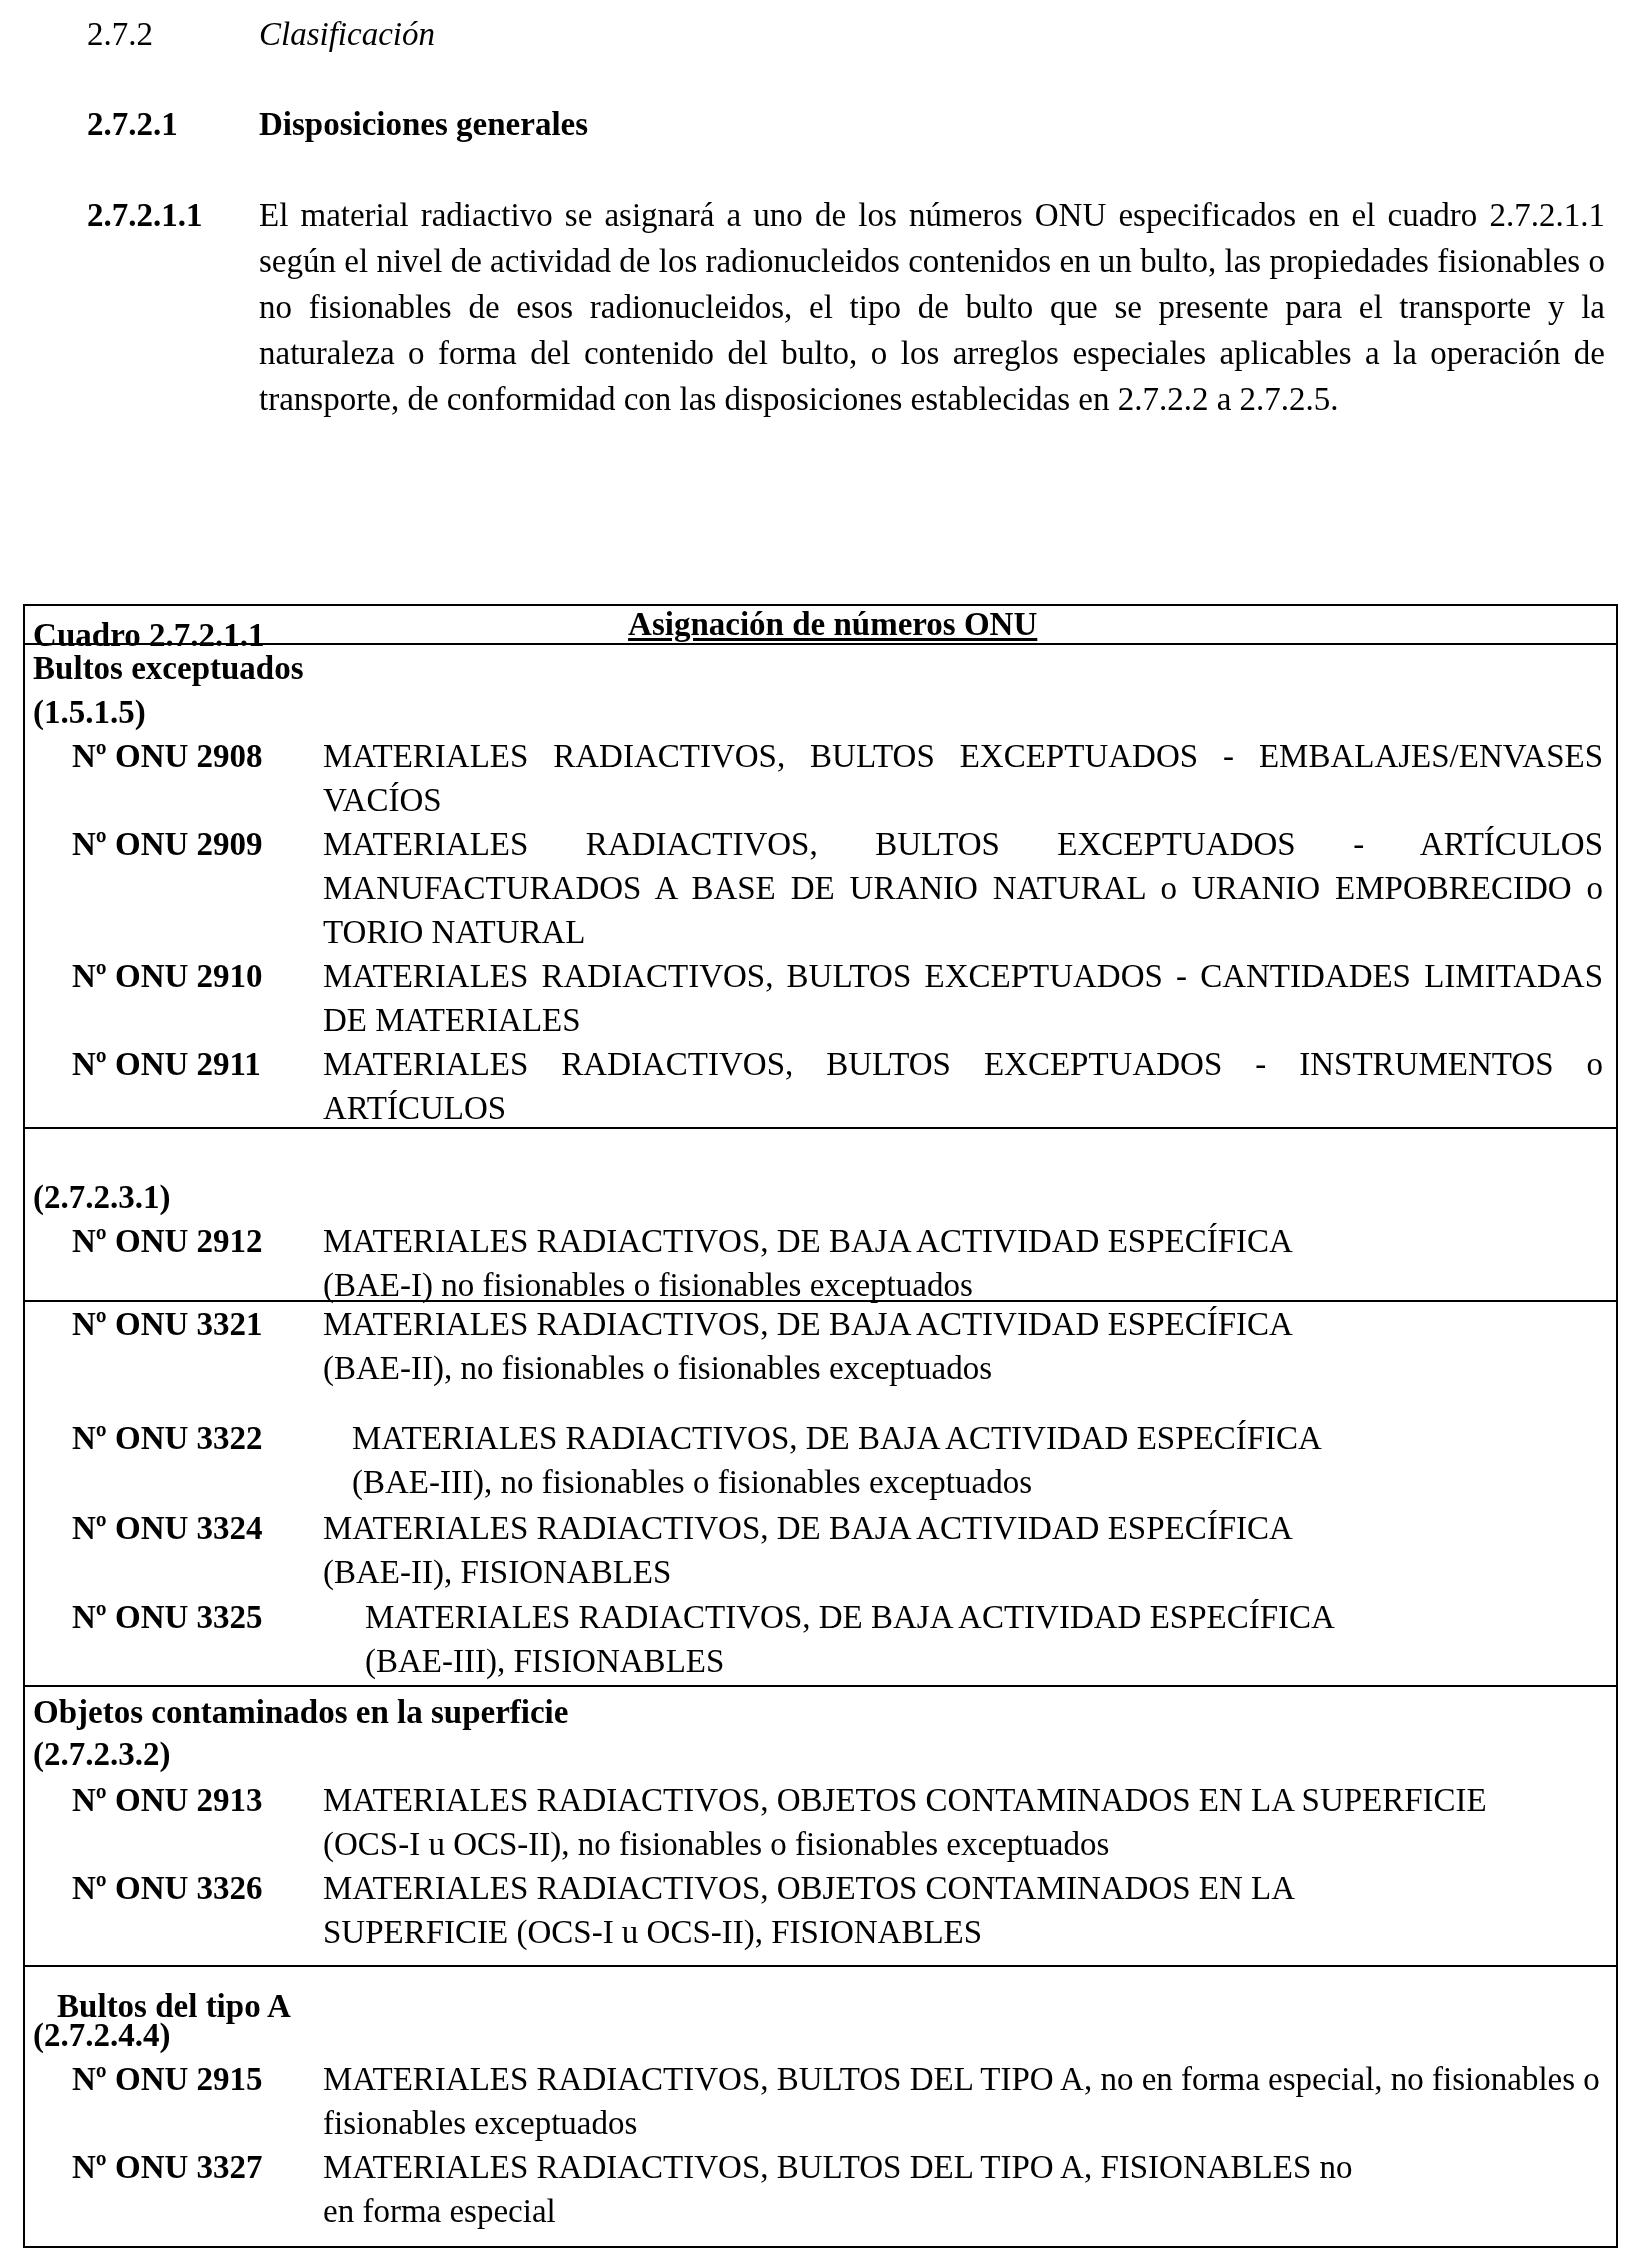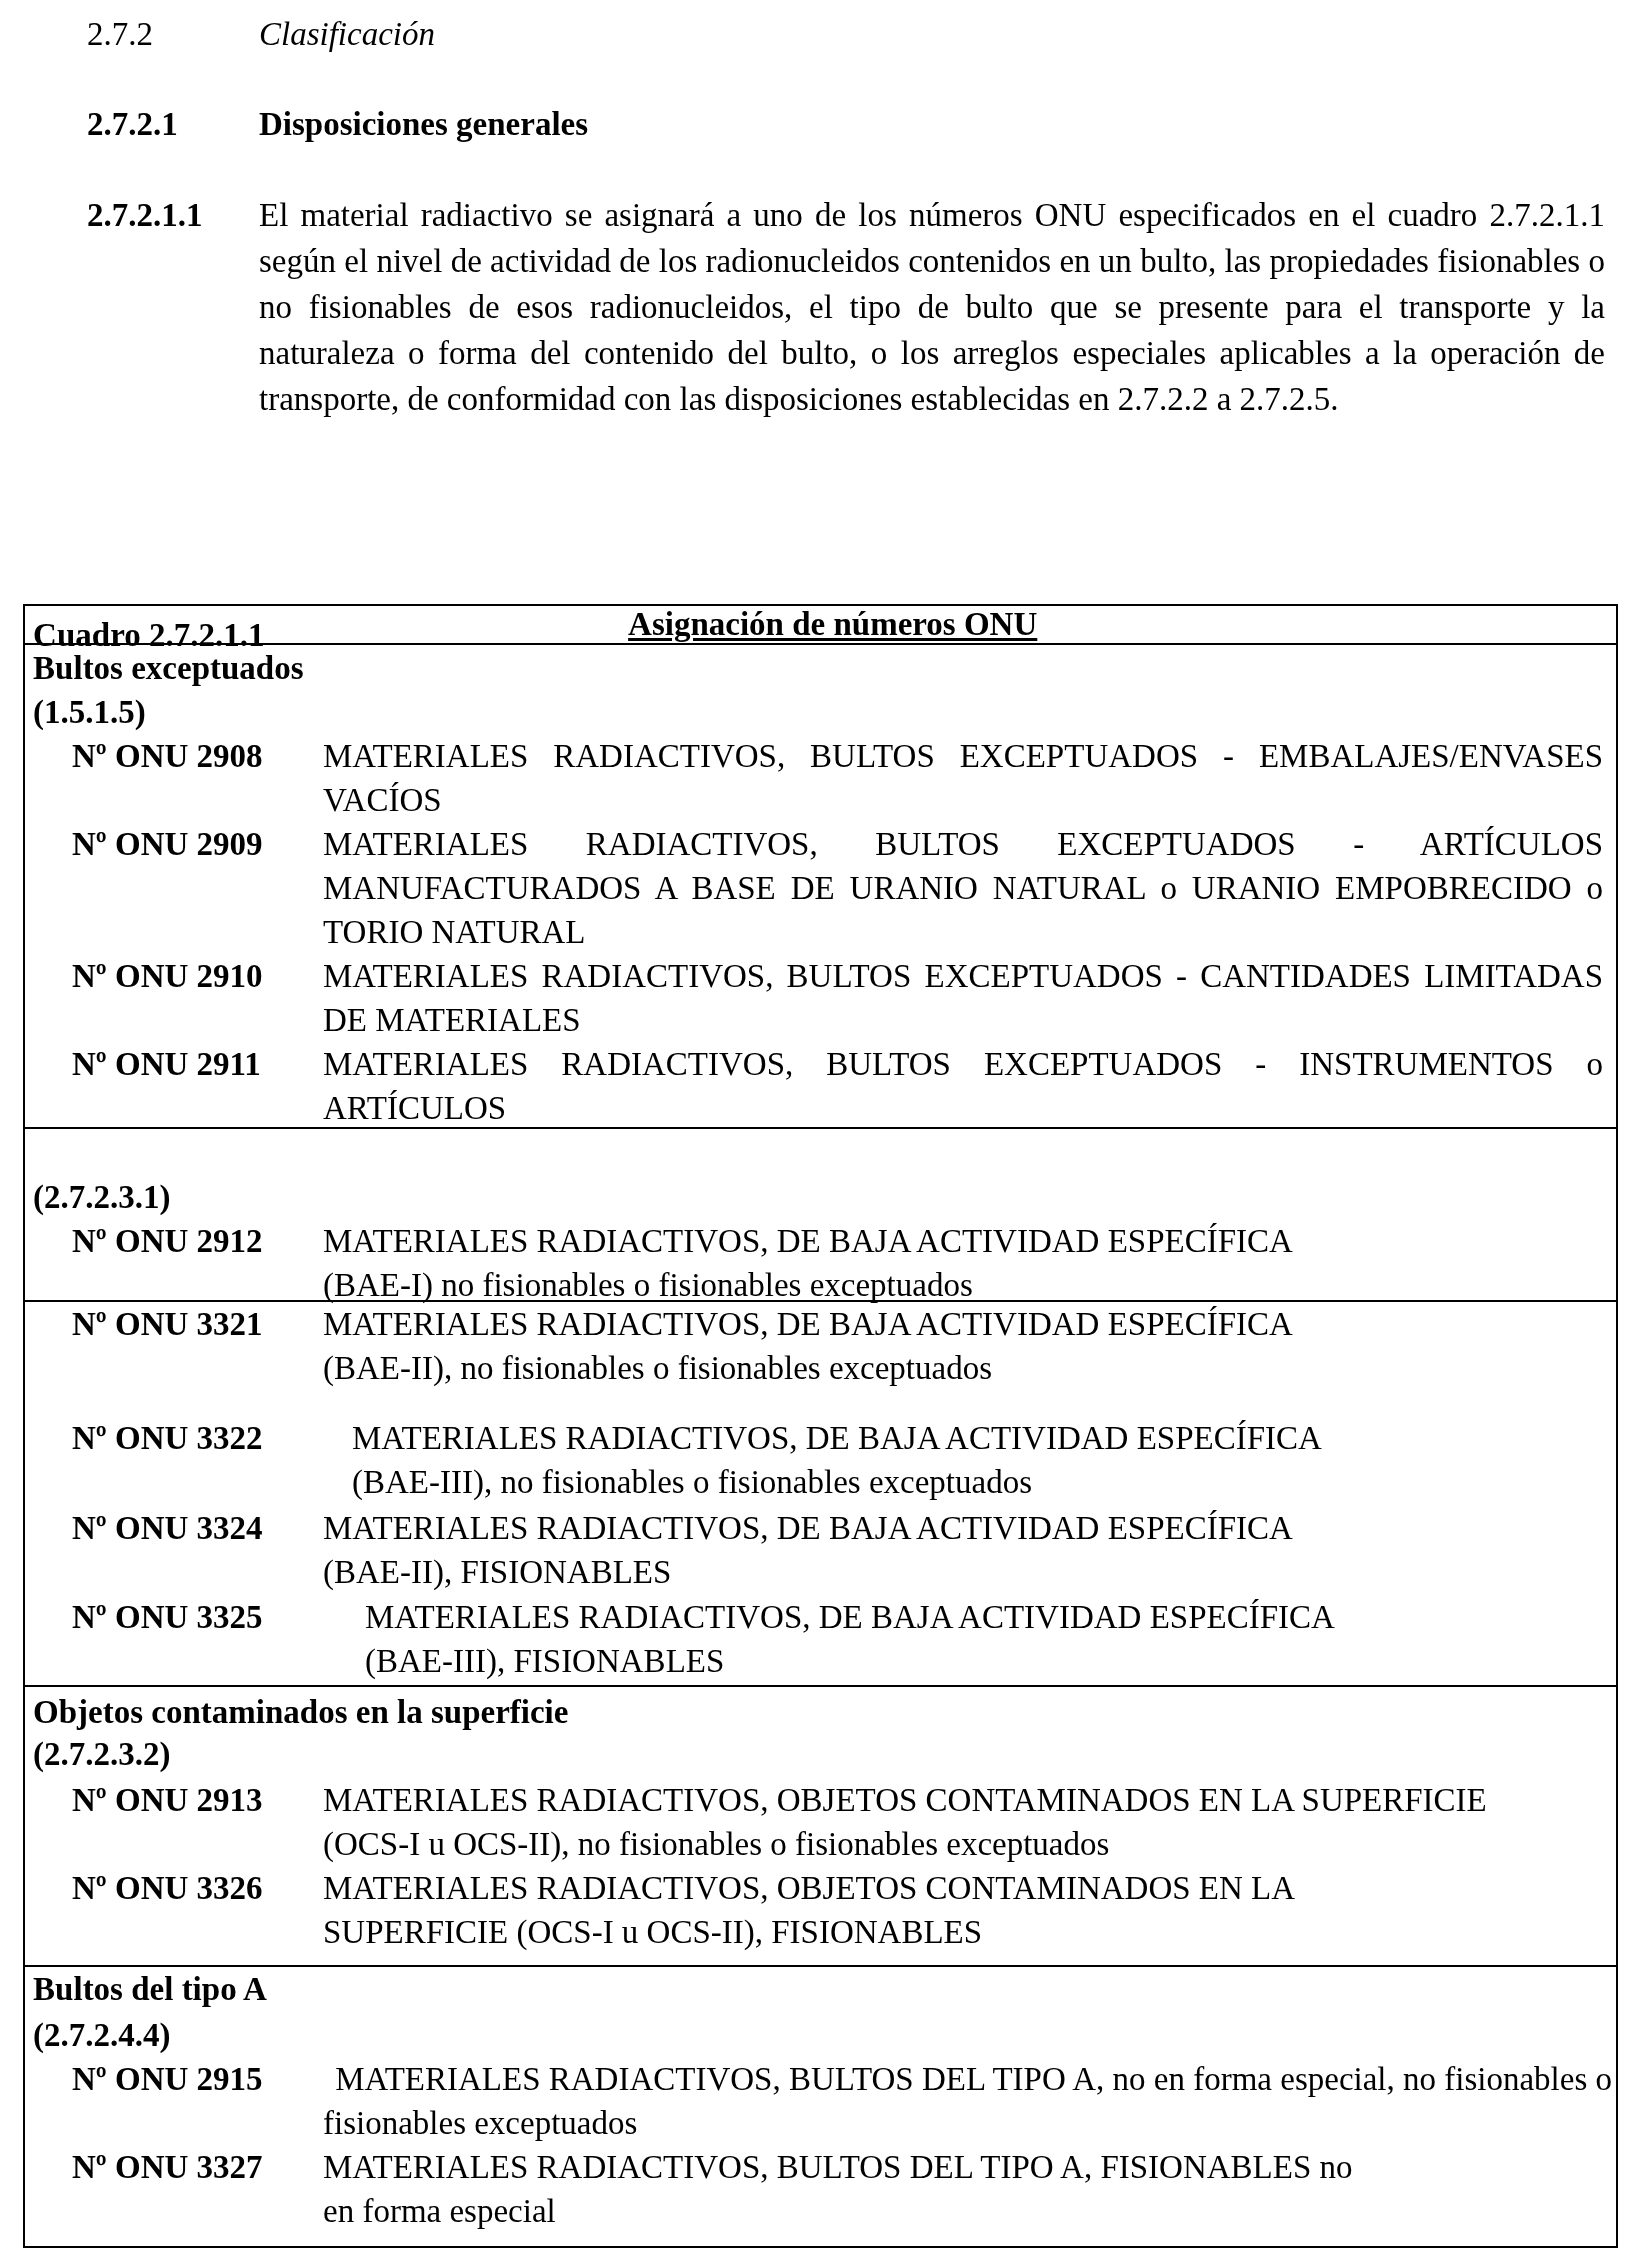--- a/index.html
+++ b/index.html
@@ -128,25 +128,25 @@
       <span class="code">Nº ONU 2913</span>
       <div class="desc" style="text-align:left;right:122px;">MATERIALES RADIACTIVOS, OBJETOS CONTAMINADOS EN LA SUPERFICIE (OCS-I u OCS-II), no fisionables o fisionables exceptuados</div>
     </div>
     <div class="entry" style="top:178px;">
       <span class="code">Nº ONU 3326</span>
       <div class="desc" style="text-align:left;right:244px;">MATERIALES RADIACTIVOS, OBJETOS CONTAMINADOS EN LA SUPERFICIE (OCS-I u OCS-II), FISIONABLES</div>
     </div>
   </div>
 
   <div class="section" style="top:1361px;height:277px;border-bottom:none;">
-    <div class="sec-title" style="top:0;">Bultos del tipo A</div>
+    <div class="sec-title" style="top:17px;margin-left:24px;">Bultos del tipo A</div>
     <div class="sec-title" style="top:46px;">(2.7.2.4.4)</div>
     <div class="entry" style="top:90px;">
       <span class="code">Nº ONU 2915</span>
-      <div class="desc" style="text-align:right;right:4px;">MATERIALES RADIACTIVOS, BULTOS DEL TIPO A, no en forma especial, no fisionables o fisionables exceptuados</div>
+      <div class="desc" style="text-align:left;right:4px;">MATERIALES RADIACTIVOS, BULTOS DEL TIPO A, no en forma especial, no fisionables o fisionables exceptuados</div>
     </div>
     <div class="entry" style="top:178px;">
       <span class="code">Nº ONU 3327</span>
       <div class="desc" style="text-align:left;right:244px;">MATERIALES RADIACTIVOS, BULTOS DEL TIPO A, FISIONABLES no en forma especial</div>
     </div>
   </div>
 </div>
 
 
 </body></html>

